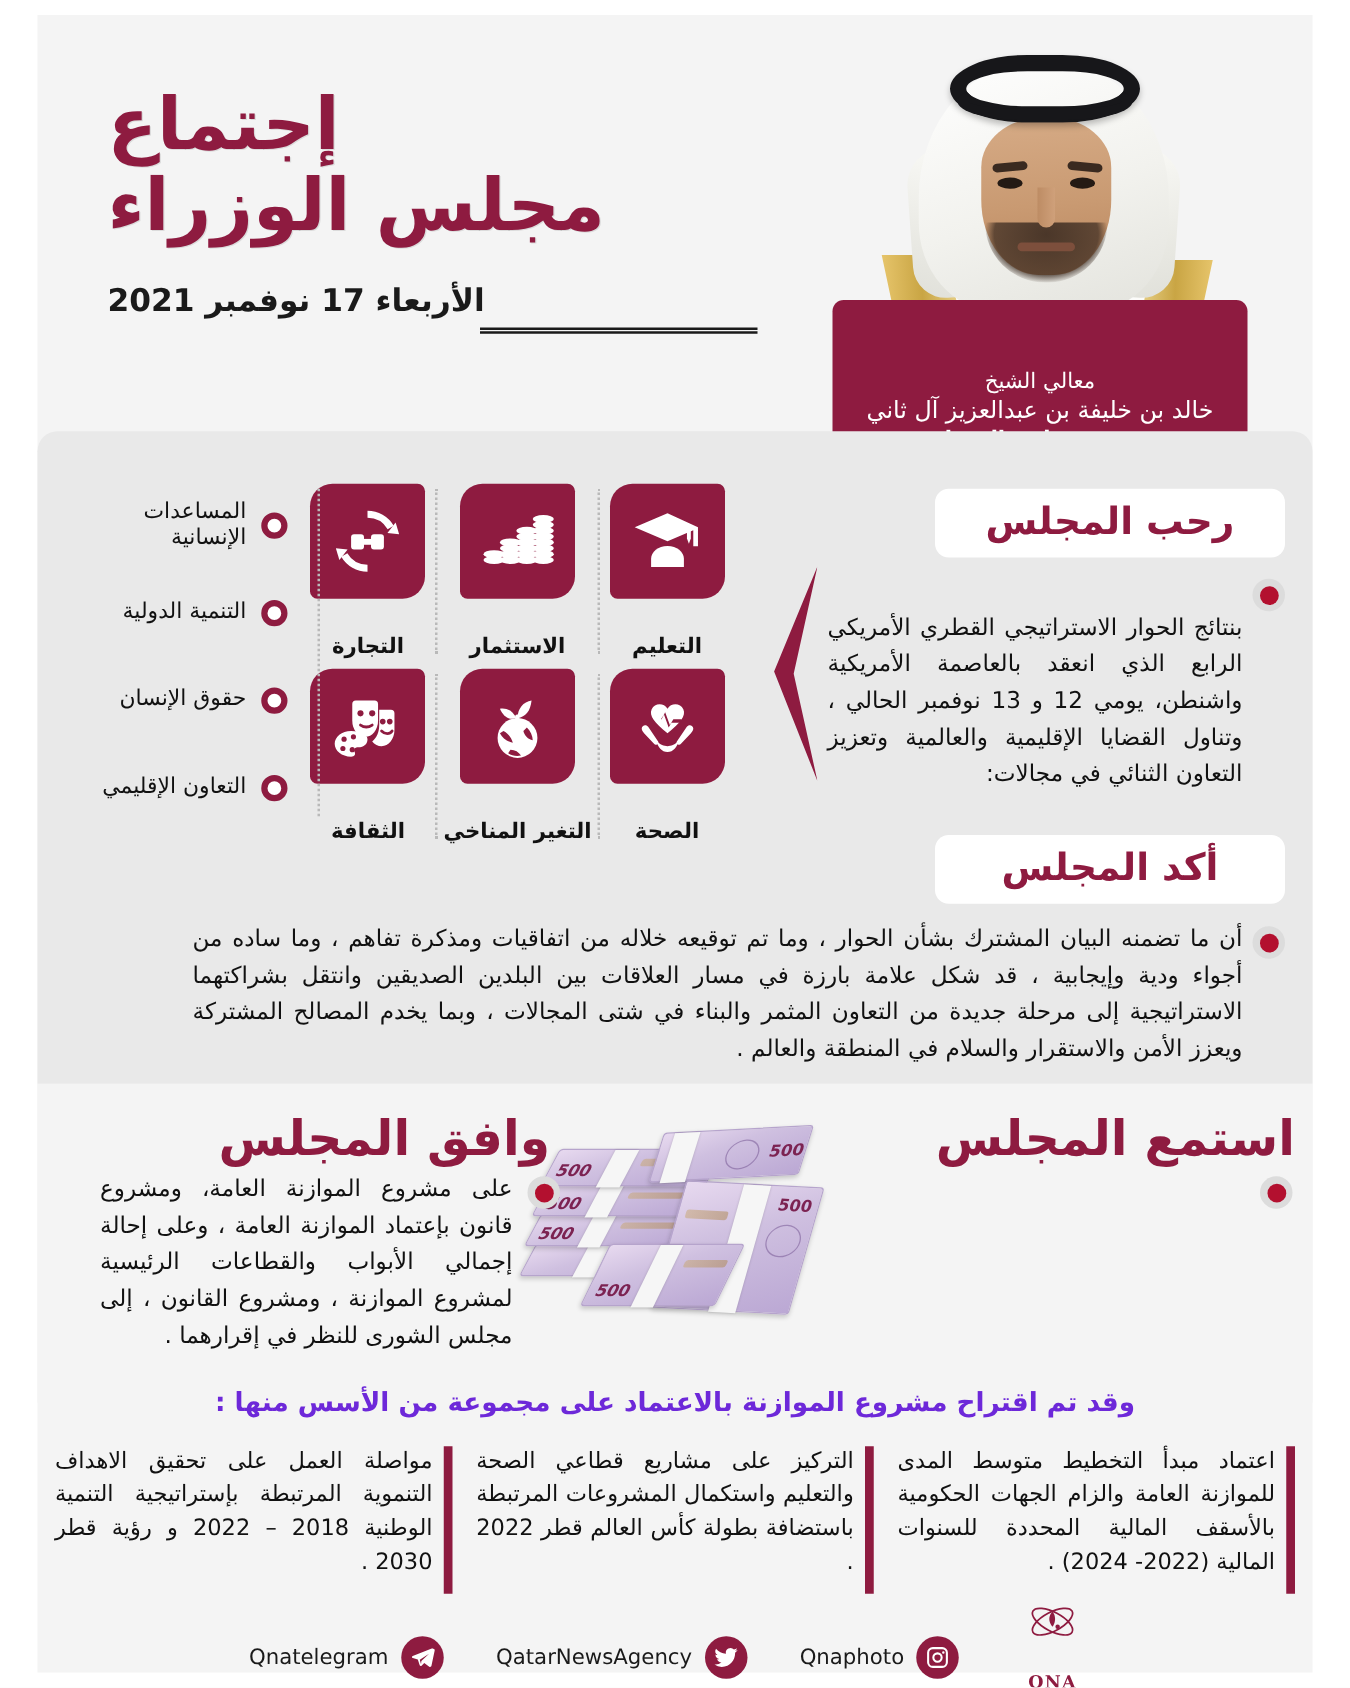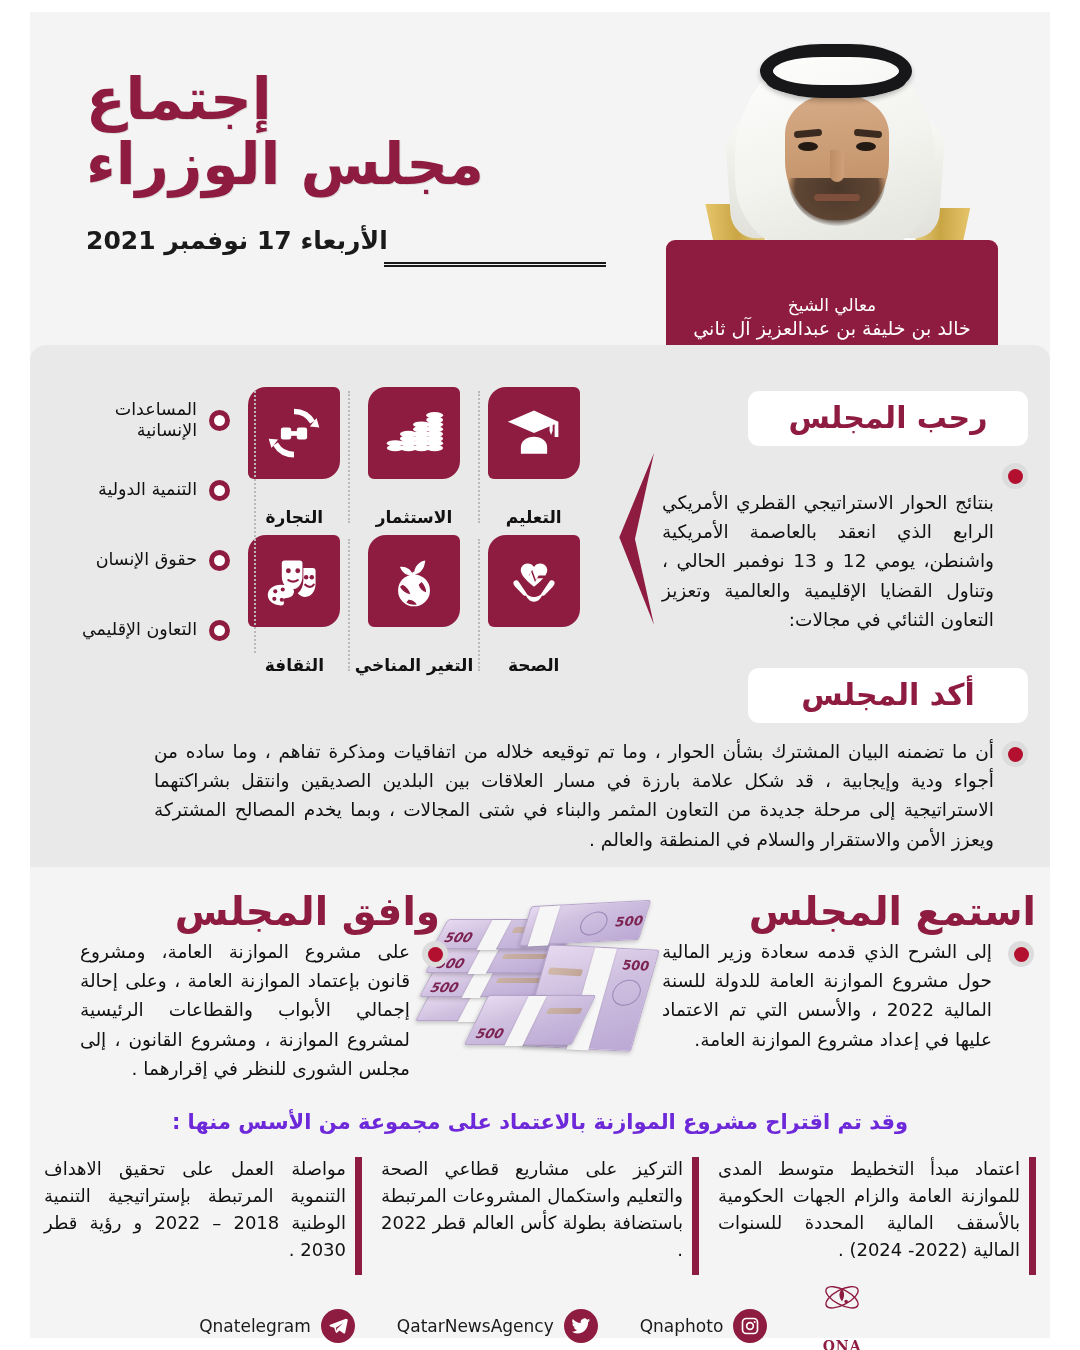--- a/index.html
+++ b/index.html
@@ -706,21 +706,20 @@
 
       <div class="sec-head" id="head-confirm">أكد المجلس</div>
       <div class="bullet" style="right:22px; top:396px;"></div>
       <div class="body-text" id="txt-confirm">أن ما تضمنه البيان المشترك بشأن الحوار ، وما تم توقيعه خلاله من اتفاقيات ومذكرة تفاهم ، وما ساده من أجواء ودية وإيجابية ، قد شكل علامة بارزة في مسار العلاقات بين البلدين الصديقين وانتقل بشراكتهما الاستراتيجية إلى مرحلة جديدة من التعاون المثمر والبناء في شتى المجالات ، وبما يخدم المصالح المشتركة ويعزز الأمن والاستقرار والسلام في المنطقة والعالم .</div>
     </div>
 
     <div class="mid">
 
       <div class="mid-head" id="head-listen">استمع المجلس</div>
       <div class="bullet" style="right:16px; top:74px;"></div>
-      <div class="body-text" id="txt-listen">إلى الشرح الذي قدمه سعادة وزير المالية حول مشروع الموازنة العامة للدولة للسنة المالية 2022 ، والأسس التي تم الاعتماد عليها في إعداد مشروع الموازنة العامة.</div>
 
       <div class="money">
         <div class="bundle" style="left:6px; top:96px; width:128px; height:26px; transform:skewX(-28deg);">
           <div class="band" style="left:42px; top:0; width:18px; height:26px;"></div>
         </div>
         <div class="bundle" style="left:10px; top:72px; width:128px; height:26px; transform:skewX(-28deg);">
           <div class="band" style="left:42px; top:0; width:18px; height:26px;"></div>
           <div class="tanline" style="left:68px; top:6px; width:44px; height:5px;"></div>
           <div class="v500" style="left:6px; top:8px;">500</div>
         </div>

